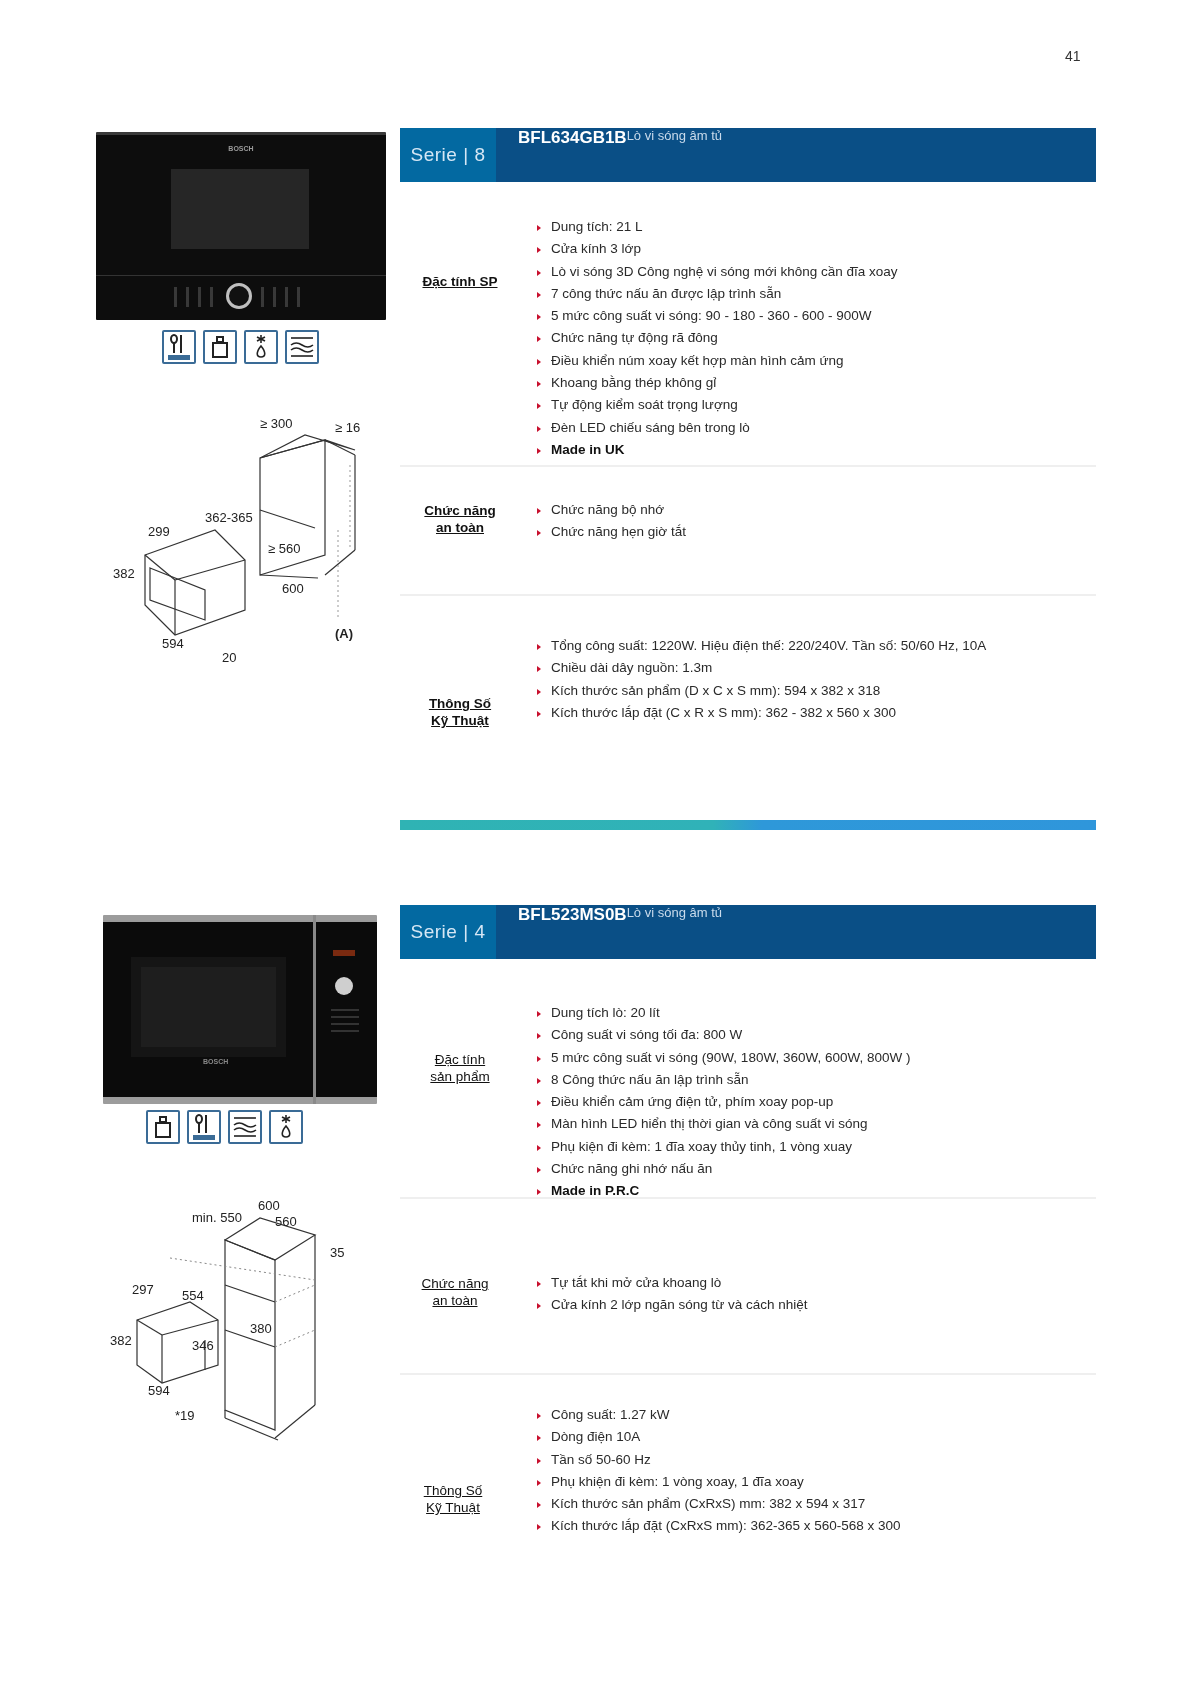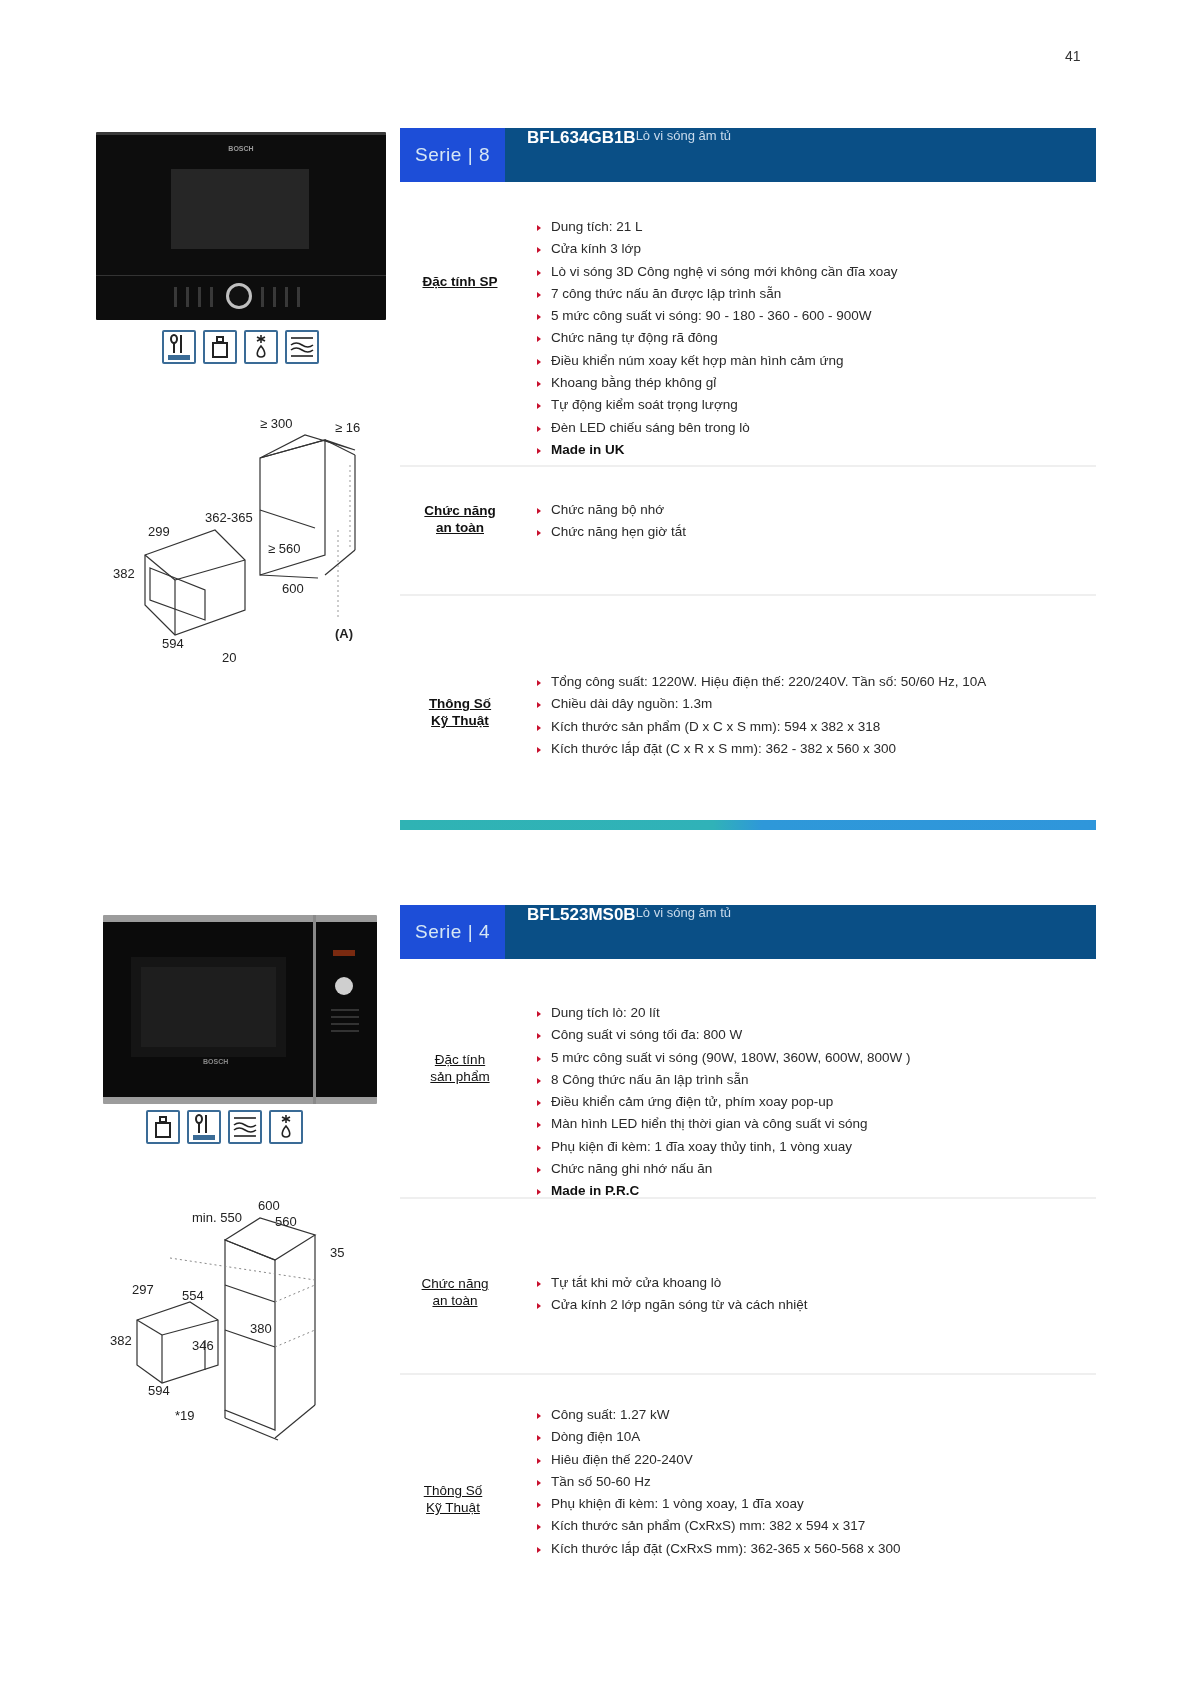--- a/index.html
+++ b/index.html
@@ -2,21 +2,21 @@
 <html><head>
 <meta charset="utf-8">
 <style>
   html, body { margin:0; padding:0; background:#ffffff; }
   body { width:1200px; height:1688px; position:relative; overflow:hidden;
          font-family:"Liberation Sans", "DejaVu Sans", sans-serif; color:#222; }
   .abs { position:absolute; }
   .page-num { left:1065px; top:48px; font-size:14px; color:#333; }
 
   .header { position:absolute; left:400px; width:696px; height:54px; background:#0a4f86; display:flex; }
-  .header .serie { width:105px; background:#1d4ed8; color:#d6e7f5; font-size:19px;
+  .header .serie { width:96px; background:#0369a1; color:#d6e7f5; font-size:19px;
                    display:flex; align-items:center; justify-content:center; letter-spacing:0.5px; }
   .header .title { padding-left:22px; display:flex; flex-direction:row; justify-content:space-between; }
   .header .model { color:#fff; font-weight:bold; font-size:17px; line-height:19px; }
   .header .sub { color:#c9dbec; font-size:13px; line-height:16px; }
 
   .sec-label { position:absolute; left:400px; width:120px; text-align:center; font-size:13.5px; line-height:17px; color:#111;text-decoration:underline; }
   .sec-label.bold { font-weight:bold; }
   .bullets { position:absolute; left:535px; margin:0; padding:0; list-style:none; font-size:13.5px; color:#2a2a2a; }
   .bullets li { height:22.3px; line-height:22.3px; white-space:nowrap; position:relative; padding-left:16px; }
   .bullets li::before { content:""; position:absolute; left:2px; top:9px; width:0; height:0;
@@ -157,21 +157,21 @@
     <li>Chức năng bộ nhớ</li>
     <li>Chức năng hẹn giờ tắt</li>
   </ul>
 
   <div class="sep" style="top:594px;"></div>
 
   <div class="sec-label bold" style="top:695px;">
     <div>Thông Số</div>
     <div>Kỹ Thuật</div>
   </div>
-  <ul class="bullets" style="top:671px;">
+  <ul class="bullets" style="top:635px;">
     <li>Tổng công suất: 1220W. Hiệu điện thế: 220/240V. Tần số: 50/60 Hz, 10A</li>
     <li>Chiều dài dây nguồn: 1.3m</li>
     <li>Kích thước sản phẩm (D x C x S mm): 594 x 382 x 318</li>
     <li>Kích thước lắp đặt (C x R x S mm): 362 - 382 x 560 x 300</li>
   </ul>
 </div>
 
 <div class="grad"></div>
 
 <div>
@@ -299,19 +299,18 @@
 
   <div class="sep" style="top:1373px;"></div>
 
   <div class="sec-label" style="top:1482px;left:393px;">
     <div>Thông Số</div>
     <div>Kỹ Thuật</div>
   </div>
   <ul class="bullets" style="top:1404px;">
     <li>Công suất: 1.27 kW</li>
     <li>Dòng điện 10A</li>
-    <li>Hiêu điện thế 220-240V</li>
     <li>Tần số 50-60 Hz</li>
     <li>Phụ khiện đi kèm: 1 vòng xoay, 1 đĩa xoay</li>
     <li>Kích thước sản phẩm  (CxRxS) mm:  382 x 594 x 317</li>
     <li>Kích thước lắp đặt  (CxRxS mm):  362-365 x 560-568 x 300</li>
   </ul>
 </div>
 
 </body></html>

